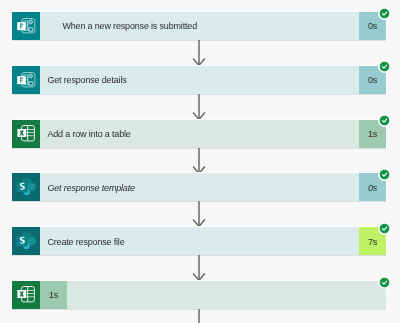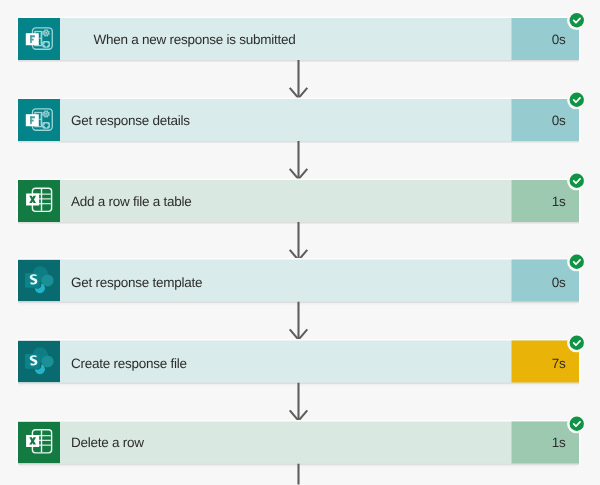--- a/index.html
+++ b/index.html
@@ -14,21 +14,21 @@
   .step{position:absolute;left:12px;width:374px;height:28px;}
   .card{position:absolute;left:0;top:0;width:374px;height:28px;
         display:flex;align-items:stretch;
         box-shadow:0 1px 0 0 rgba(0,0,0,.12), 0 0 0 1px #fdfdfd, 0 2px 1.4px -0.6px rgba(0,0,0,.07);}
   .icon-box{width:28px;height:28px;flex:0 0 28px;position:relative;overflow:hidden;}
   .icon-box svg{display:block;width:28px;height:28px;}
   .label{flex:1 1 auto;display:flex;align-items:center;
          padding-left:7.4px;font-size:9px;letter-spacing:-0.17px;color:#2d2d2d;
          white-space:nowrap;overflow:hidden;padding-top:0.8px;}
   .dur{flex:0 0 27px;display:flex;align-items:center;justify-content:center;
-       font-size:9px;letter-spacing:-0.17px;color:#2d2d2d;padding-top:0.8px;padding-left:18px;}
+       font-size:9px;letter-spacing:-0.17px;color:#2d2d2d;padding-top:0.8px;}
   .badge{position:absolute;right:-4.9px;top:-5.4px;width:13px;height:13px;}
   .badge svg{display:block;width:13px;height:13px;}
 
   .conn{position:absolute;left:192px;width:14px;}
   .conn svg{display:block;}
 </style>
 </head>
 <body>
 
 <div id="canvas">
@@ -133,39 +133,39 @@
             </g>
             <g fill="#eef6f1" opacity="0.88">
               <rect x="10.1" y="9.0" width="11.8" height="0.85"></rect>
               <rect x="10.1" y="12.15" width="11.8" height="0.85"></rect>
               <rect x="10.1" y="15.35" width="11.8" height="0.85"></rect>
             </g>
             <rect x="5.4" y="9.0" width="8.7" height="8.0" fill="#ffffff"></rect>
             <path d="M7.50 10.50 L9.22 10.50 L9.75 11.62 L10.28 10.50 L12.00 10.50 L10.62 13.00 L12.00 15.40 L10.28 15.40 L9.75 14.28 L9.22 15.40 L7.50 15.40 L8.88 13.00 Z" fill="#137a41"></path>
           </svg>
         </div>
-        <div class="label">Add a row file a table</div>
+        <div class="label">Add a row into a table</div>
         <div class="dur" style="background: rgb(157, 201, 176);">1s</div>
       </div>
       <div class="badge">
         <svg viewBox="0 0 13 13" xmlns="http://www.w3.org/2000/svg">
           <circle cx="6.5" cy="6.5" r="6.5" fill="#f7f7f7"></circle>
           <circle cx="6.5" cy="6.5" r="4.78" fill="#0f9445"></circle>
           <path d="M4.45 6.65 L5.95 8.15 L8.70 5.20" fill="none" stroke="#ffffff" stroke-width="1.15" stroke-linecap="round" stroke-linejoin="round"></path>
         </svg>
       </div>
     </div>
     <div class="conn" style="top: 147.6px;">
       <svg width="14" height="26" viewBox="0 0 14 26" xmlns="http://www.w3.org/2000/svg">
         <path d="M7 0 V 25.2" stroke="#605e5c" stroke-width="1.4"></path>
         <path d="M1.6 19.1 L7 25.4 L12.4 19.1" fill="none" stroke="#605e5c" stroke-width="1.4" stroke-linecap="square" stroke-linejoin="miter"></path>
       </svg>
     </div>
     <div class="step" style="top: 173.4px;">
-      <div class="card" style="background: rgb(217, 235, 234);">
+      <div class="card" style="background: rgb(217, 235, 234); font-style: italic;">
         <div class="icon-box">
           <svg viewBox="0 0 28 28" xmlns="http://www.w3.org/2000/svg">
             <defs>
               <mask id="spmask">
                 <rect x="0" y="0" width="28" height="28" fill="#000"></rect>
                 <circle cx="14.6" cy="19.1" r="3.45" fill="#fff"></circle>
                 <circle cx="13.0" cy="16.9" r="2.55" fill="#000"></circle>
               </mask>
             </defs>
             <rect x="0" y="0" width="28" height="28" fill="#096a70"></rect>
@@ -210,21 +210,21 @@
             <circle cx="14.8" cy="9.7" r="5.15" fill="#0e7d84"></circle>
             <circle cx="19.7" cy="14.0" r="4.05" fill="#1b8f96"></circle>
             <circle cx="14.6" cy="19.1" r="3.45" fill="#24b3c6" mask="url(#spmask)"></circle>
             <rect x="4.7" y="9.0" width="9.8" height="9.9" rx="0.6" ry="0.6" fill="#0c838b"></rect>
             <g transform="translate(0.45 0.50)">
               <path d="M11.95 10.70 q-1.05 -0.52 -1.95 -0.40 q-0.92 0.12 -0.92 0.70 q0 0.50 1.02 0.88 l0.88 0.33 q1.52 0.58 1.52 1.80 q0 1.00 -0.82 1.60 q-0.82 0.58 -2.10 0.55 q-0.90 -0.03 -1.68 -0.37 l0.02 -1.25 q1.06 0.58 1.92 0.52 q0.92 -0.06 0.92 -0.66 q0 -0.50 -0.98 -0.86 l-0.86 -0.33 q-1.58 -0.60 -1.58 -1.84 q0 -1.00 0.82 -1.58 q0.82 -0.58 2.08 -0.53 q0.92 0.04 1.70 0.36 Z" fill="#ecf9fa"></path>
             </g>
           </svg>
         </div>
         <div class="label">Create response file</div>
-        <div class="dur" style="background: #eab308;">7s</div>
+        <div class="dur" style="background: #bef264;">7s</div>
       </div>
       <div class="badge">
         <svg viewBox="0 0 13 13" xmlns="http://www.w3.org/2000/svg">
           <circle cx="6.5" cy="6.5" r="6.5" fill="#f7f7f7"></circle>
           <circle cx="6.5" cy="6.5" r="4.78" fill="#0f9445"></circle>
           <path d="M4.45 6.65 L5.95 8.15 L8.70 5.20" fill="none" stroke="#ffffff" stroke-width="1.15" stroke-linecap="round" stroke-linejoin="round"></path>
         </svg>
       </div>
     </div>
     <div class="conn" style="top: 255.2px;">
@@ -254,21 +254,20 @@
             </g>
             <g fill="#eef6f1" opacity="0.88">
               <rect x="10.1" y="9.0" width="11.8" height="0.85"></rect>
               <rect x="10.1" y="12.15" width="11.8" height="0.85"></rect>
               <rect x="10.1" y="15.35" width="11.8" height="0.85"></rect>
             </g>
             <rect x="5.4" y="9.0" width="8.7" height="8.0" fill="#ffffff"></rect>
             <path d="M7.50 10.50 L9.22 10.50 L9.75 11.62 L10.28 10.50 L12.00 10.50 L10.62 13.00 L12.00 15.40 L10.28 15.40 L9.75 14.28 L9.22 15.40 L7.50 15.40 L8.88 13.00 Z" fill="#137a41"></path>
           </svg>
         </div>
-        <div class="label">Delete a row</div>
         <div class="dur" style="background: rgb(157, 201, 176);">1s</div>
       </div>
       <div class="badge">
         <svg viewBox="0 0 13 13" xmlns="http://www.w3.org/2000/svg">
           <circle cx="6.5" cy="6.5" r="6.5" fill="#f7f7f7"></circle>
           <circle cx="6.5" cy="6.5" r="4.78" fill="#0f9445"></circle>
           <path d="M4.45 6.65 L5.95 8.15 L8.70 5.20" fill="none" stroke="#ffffff" stroke-width="1.15" stroke-linecap="round" stroke-linejoin="round"></path>
         </svg>
       </div>
     </div>

